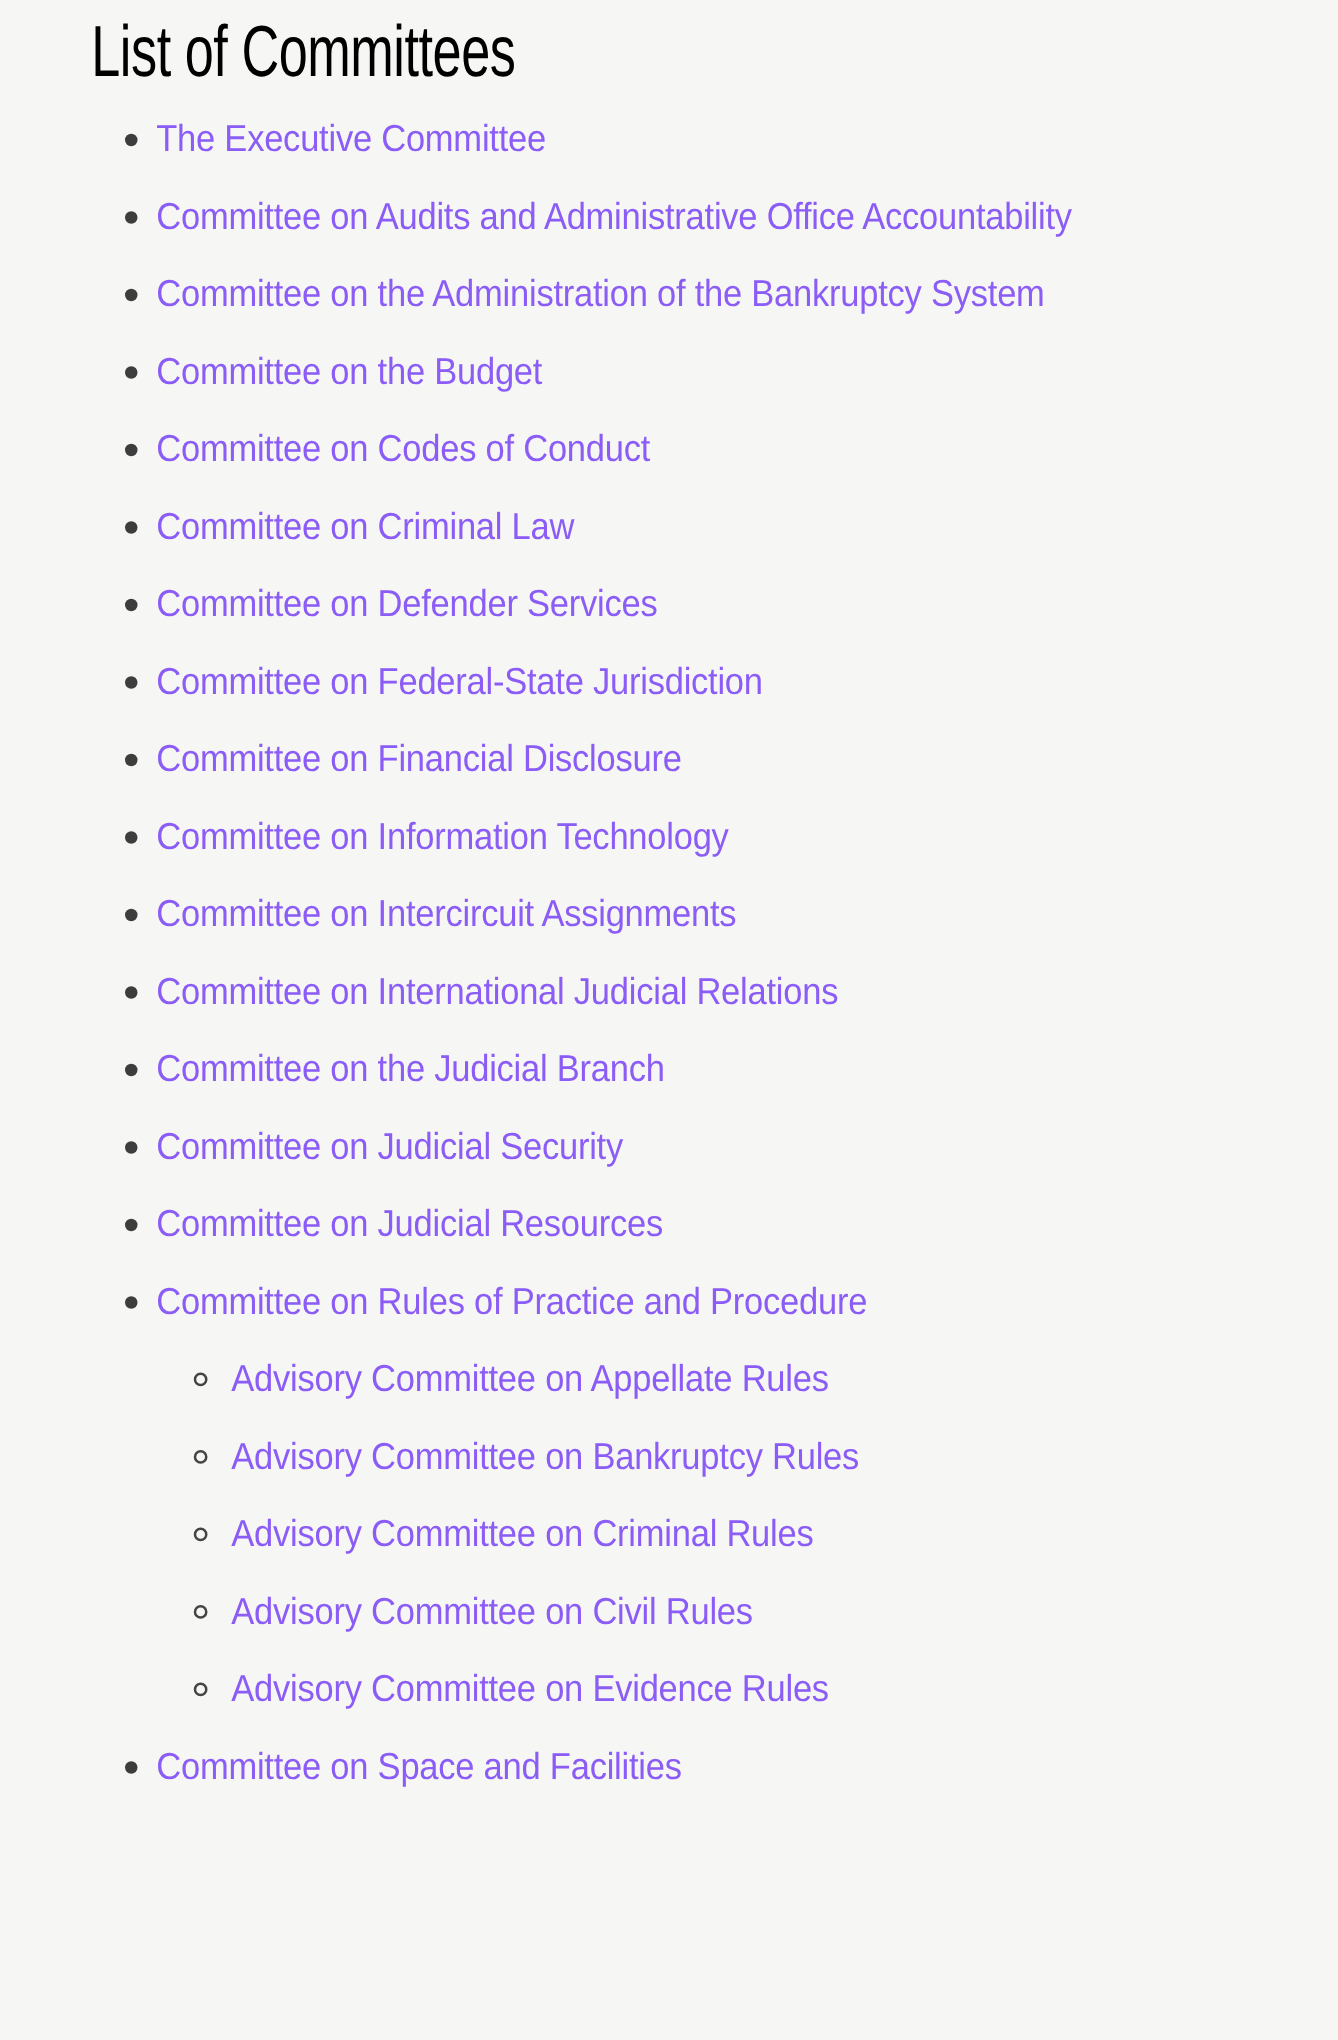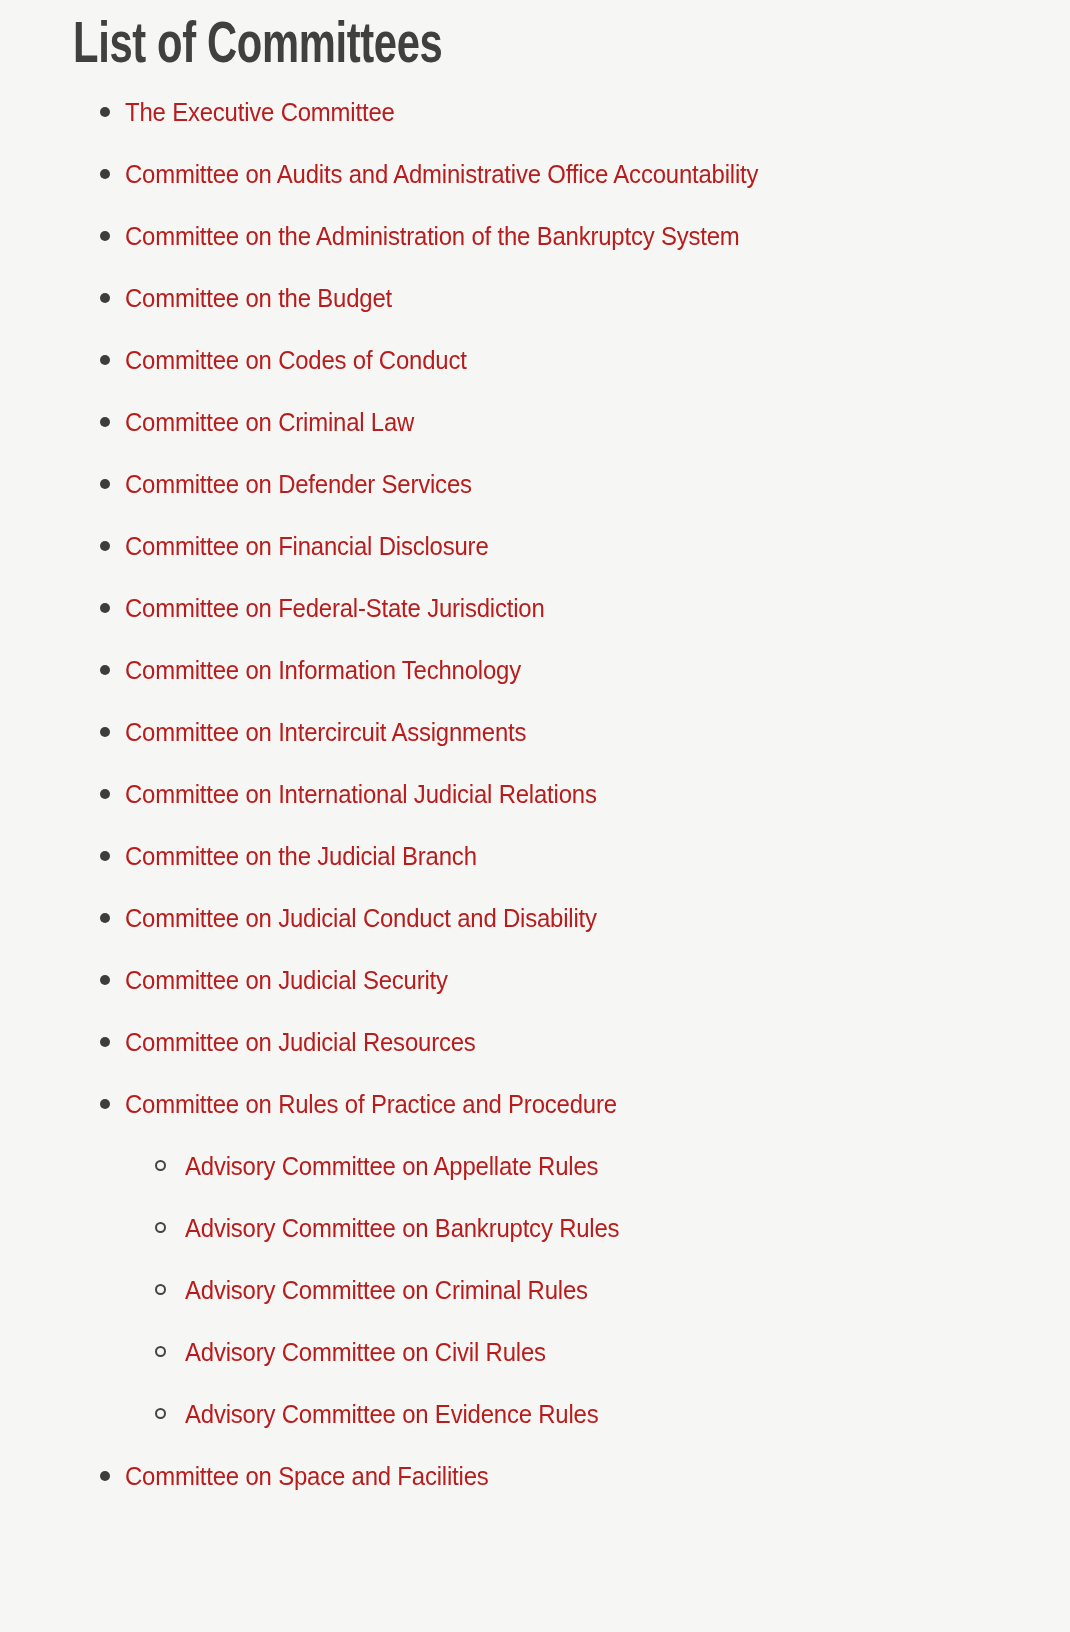--- a/index.html
+++ b/index.html
@@ -16,41 +16,41 @@
     width: 1070px;
     height: 1632px;
     background: #f6f6f4;
     overflow: hidden;
   }
   h1.page-title {
     margin: 0;
     padding: 14px 0 0 73px;
     font-size: 58px;
     line-height: 56px;
-    font-weight: bold;
-    color: #404040;
+    font-weight: normal;
+    color: #000000;
     letter-spacing: -0.5px;
     white-space: nowrap;
   }
   h1.page-title .condense {
     display: inline-block;
     transform: scaleX(0.72);
     transform-origin: 0 50%;
   }
   ul.committee-list {
     list-style: none;
     margin: 29px 0 0 0;
     padding: 0 0 0 100px;
   }
   ul.committee-list li {
     position: relative;
     padding-left: 25px;
-    font-size: 26px;
+    font-size: 30px;
     line-height: 26px;
-    color: #b91c1c;
+    color: #8b5cf6;
     letter-spacing: -0.2px;
     margin-bottom: 36px;
   }
   ul.committee-list li .label {
     display: inline-block;
     transform: scaleX(0.92);
     transform-origin: 0 50%;
     white-space: nowrap;
   }
   .bullet {
@@ -92,27 +92,26 @@
 <div class="page">
   <h1 class="page-title"><span class="condense">List of Committees</span></h1>
   <ul class="committee-list" id="committee-list">
       <li><span class="bullet filled"></span><span class="label">The Executive Committee</span></li>
       <li><span class="bullet filled"></span><span class="label">Committee on Audits and Administrative Office Accountability</span></li>
       <li><span class="bullet filled"></span><span class="label">Committee on the Administration of the Bankruptcy System</span></li>
       <li><span class="bullet filled"></span><span class="label">Committee on the Budget</span></li>
       <li><span class="bullet filled"></span><span class="label">Committee on Codes of Conduct</span></li>
       <li><span class="bullet filled"></span><span class="label">Committee on Criminal Law</span></li>
       <li><span class="bullet filled"></span><span class="label">Committee on Defender Services</span></li>
+      <li><span class="bullet filled"></span><span class="label">Committee on Federal-State Jurisdiction</span></li>
       <li><span class="bullet filled"></span><span class="label">Committee on Financial Disclosure</span></li>
-      <li><span class="bullet filled"></span><span class="label">Committee on Federal-State Jurisdiction</span></li>
       <li><span class="bullet filled"></span><span class="label">Committee on Information Technology</span></li>
       <li><span class="bullet filled"></span><span class="label">Committee on Intercircuit Assignments</span></li>
       <li><span class="bullet filled"></span><span class="label">Committee on International Judicial Relations</span></li>
       <li><span class="bullet filled"></span><span class="label">Committee on the Judicial Branch</span></li>
-      <li><span class="bullet filled"></span><span class="label">Committee on Judicial Conduct and Disability</span></li>
       <li><span class="bullet filled"></span><span class="label">Committee on Judicial Security</span></li>
       <li><span class="bullet filled"></span><span class="label">Committee on Judicial Resources</span></li>
       <li><span class="bullet filled"></span><span class="label">Committee on Rules of Practice and Procedure</span><ul class="committee-list sub-list" style="padding: 0px 0px 0px 30px;">
           <li><span class="bullet hollow"></span><span class="label">Advisory Committee on Appellate Rules</span></li>
           <li><span class="bullet hollow"></span><span class="label">Advisory Committee on Bankruptcy Rules</span></li>
           <li><span class="bullet hollow"></span><span class="label">Advisory Committee on Criminal Rules</span></li>
           <li><span class="bullet hollow"></span><span class="label">Advisory Committee on Civil Rules</span></li>
           <li><span class="bullet hollow"></span><span class="label">Advisory Committee on Evidence Rules</span></li>
         </ul></li>
       <li><span class="bullet filled"></span><span class="label">Committee on Space and Facilities</span></li>

